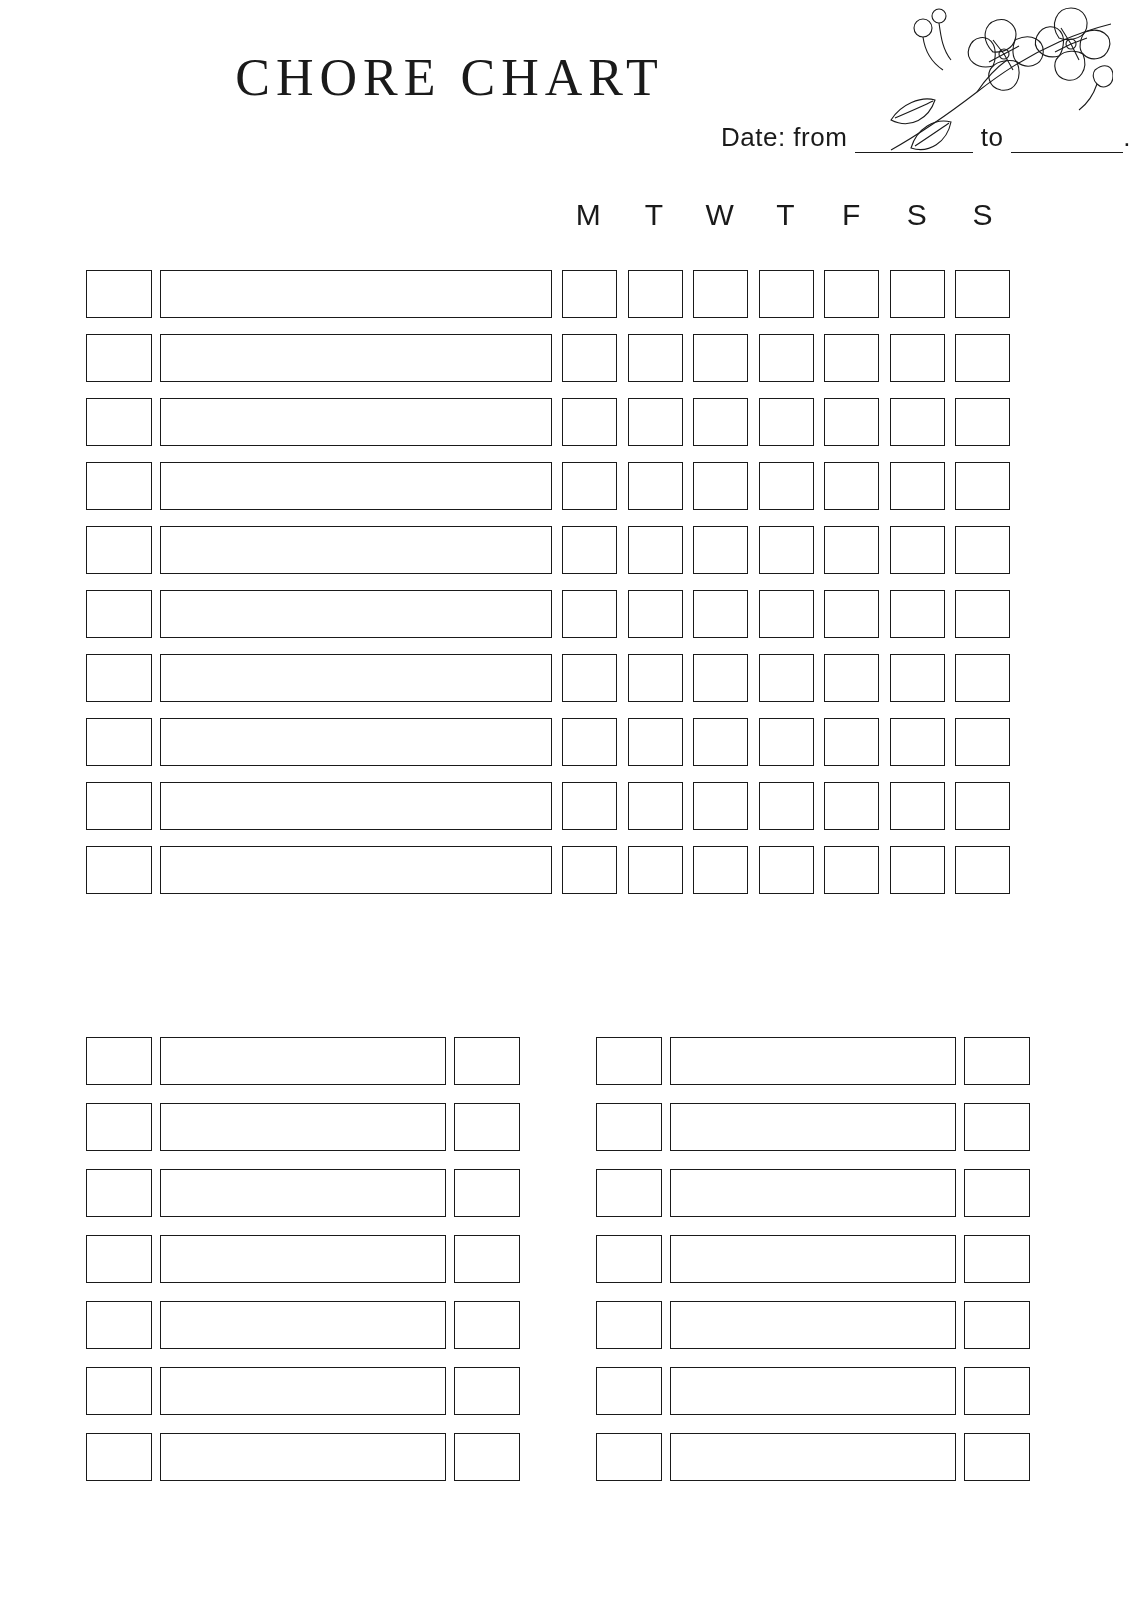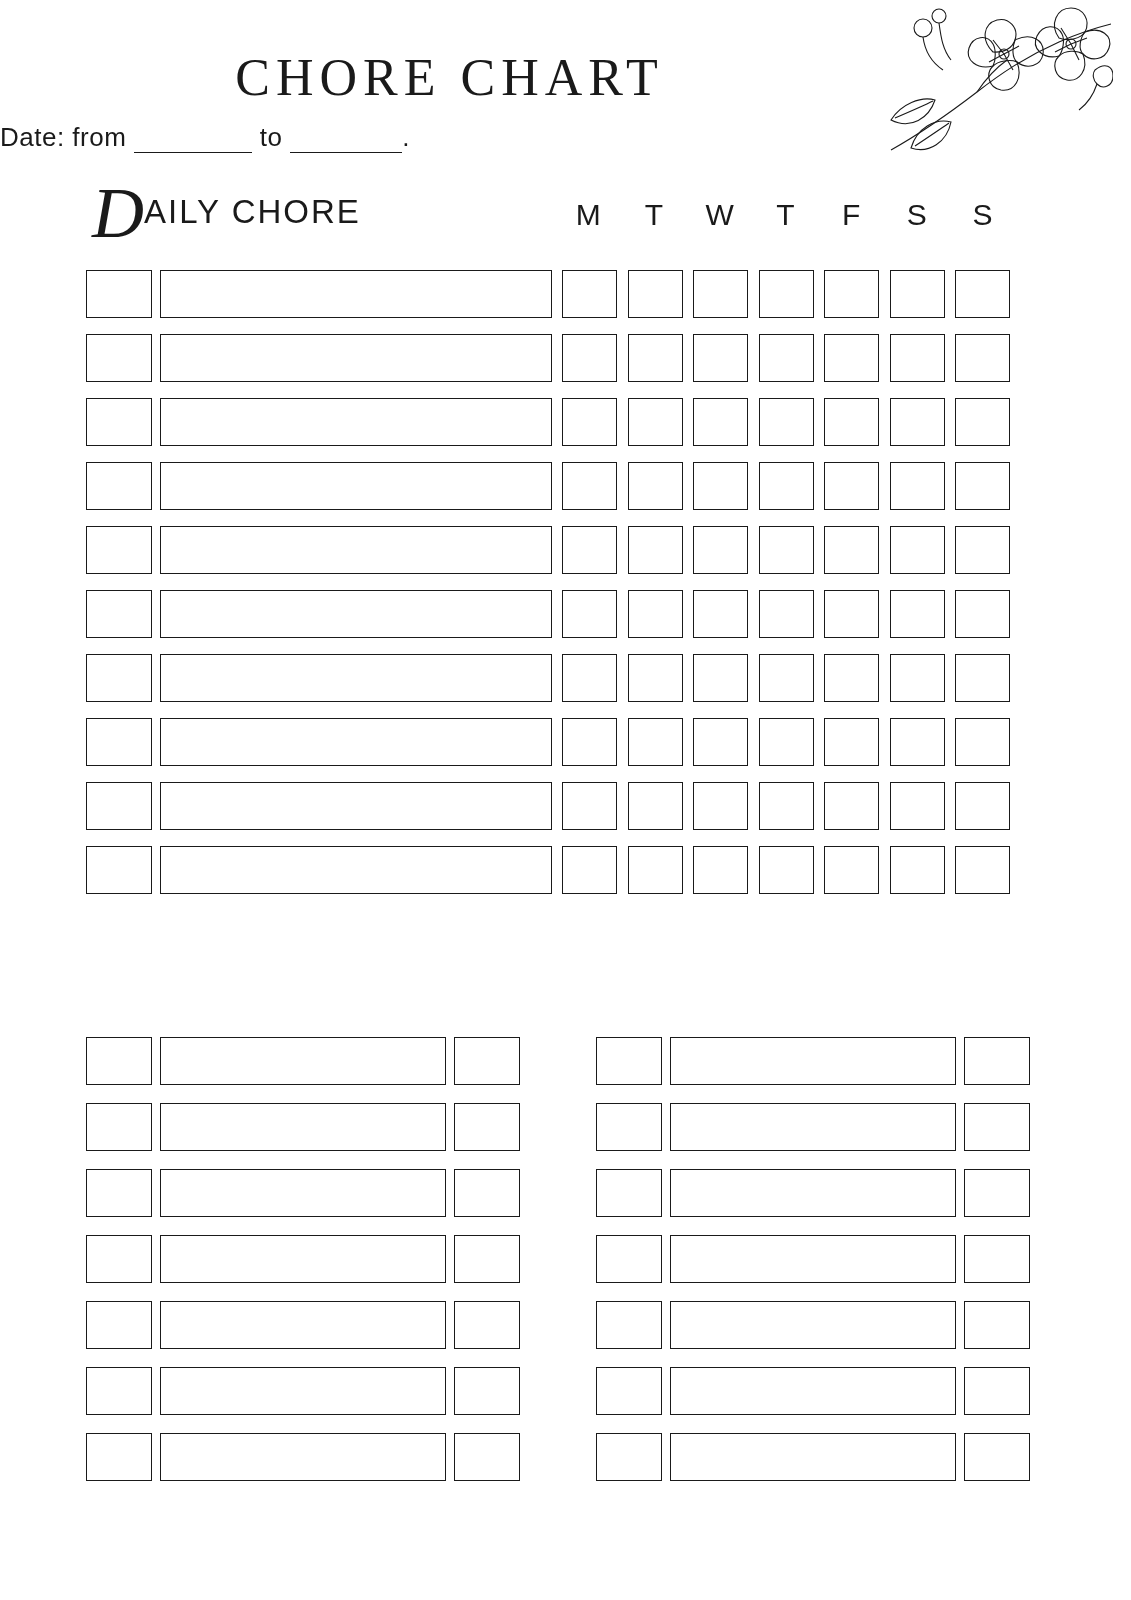--- a/index.html
+++ b/index.html
@@ -33,21 +33,21 @@
     font-family: "Liberation Serif", serif;
     font-size: 52px;
     letter-spacing: 6px;
     font-weight: 400;
   }
   .date-line {
     position: absolute;
     top: 122px;
     left: 0;
     width: 1131px;
-    text-align: left;
+    text-align: right;
     font-family: "Liberation Sans", sans-serif;
     font-size: 26px;
     letter-spacing: 0.5px;
   }
   .date-line .blank {
     display: inline-block;
     border-bottom: 1.6px solid #1a1a1a;
     height: 22px;
     vertical-align: bottom;
   }
@@ -209,23 +209,20 @@
 
   <div class="title">CHORE CHART</div>
 
   <div class="date-line">
     <span>Date: from</span>
     <span class="blank long"></span>
     <span>to</span>
     <span class="blank short"></span><span>.</span>
   </div>
 
-  <div class="section-heading" id="daily-heading">
-    <span class="drop">D</span><span class="rest">AILY CHORE</span>
-  </div>
 
   <div class="day-letters">
     <span class="day">M</span>
     <span class="day">T</span>
     <span class="day">W</span>
     <span class="day">T</span>
     <span class="day">F</span>
     <span class="day">S</span>
     <span class="day">S</span>
   </div>

